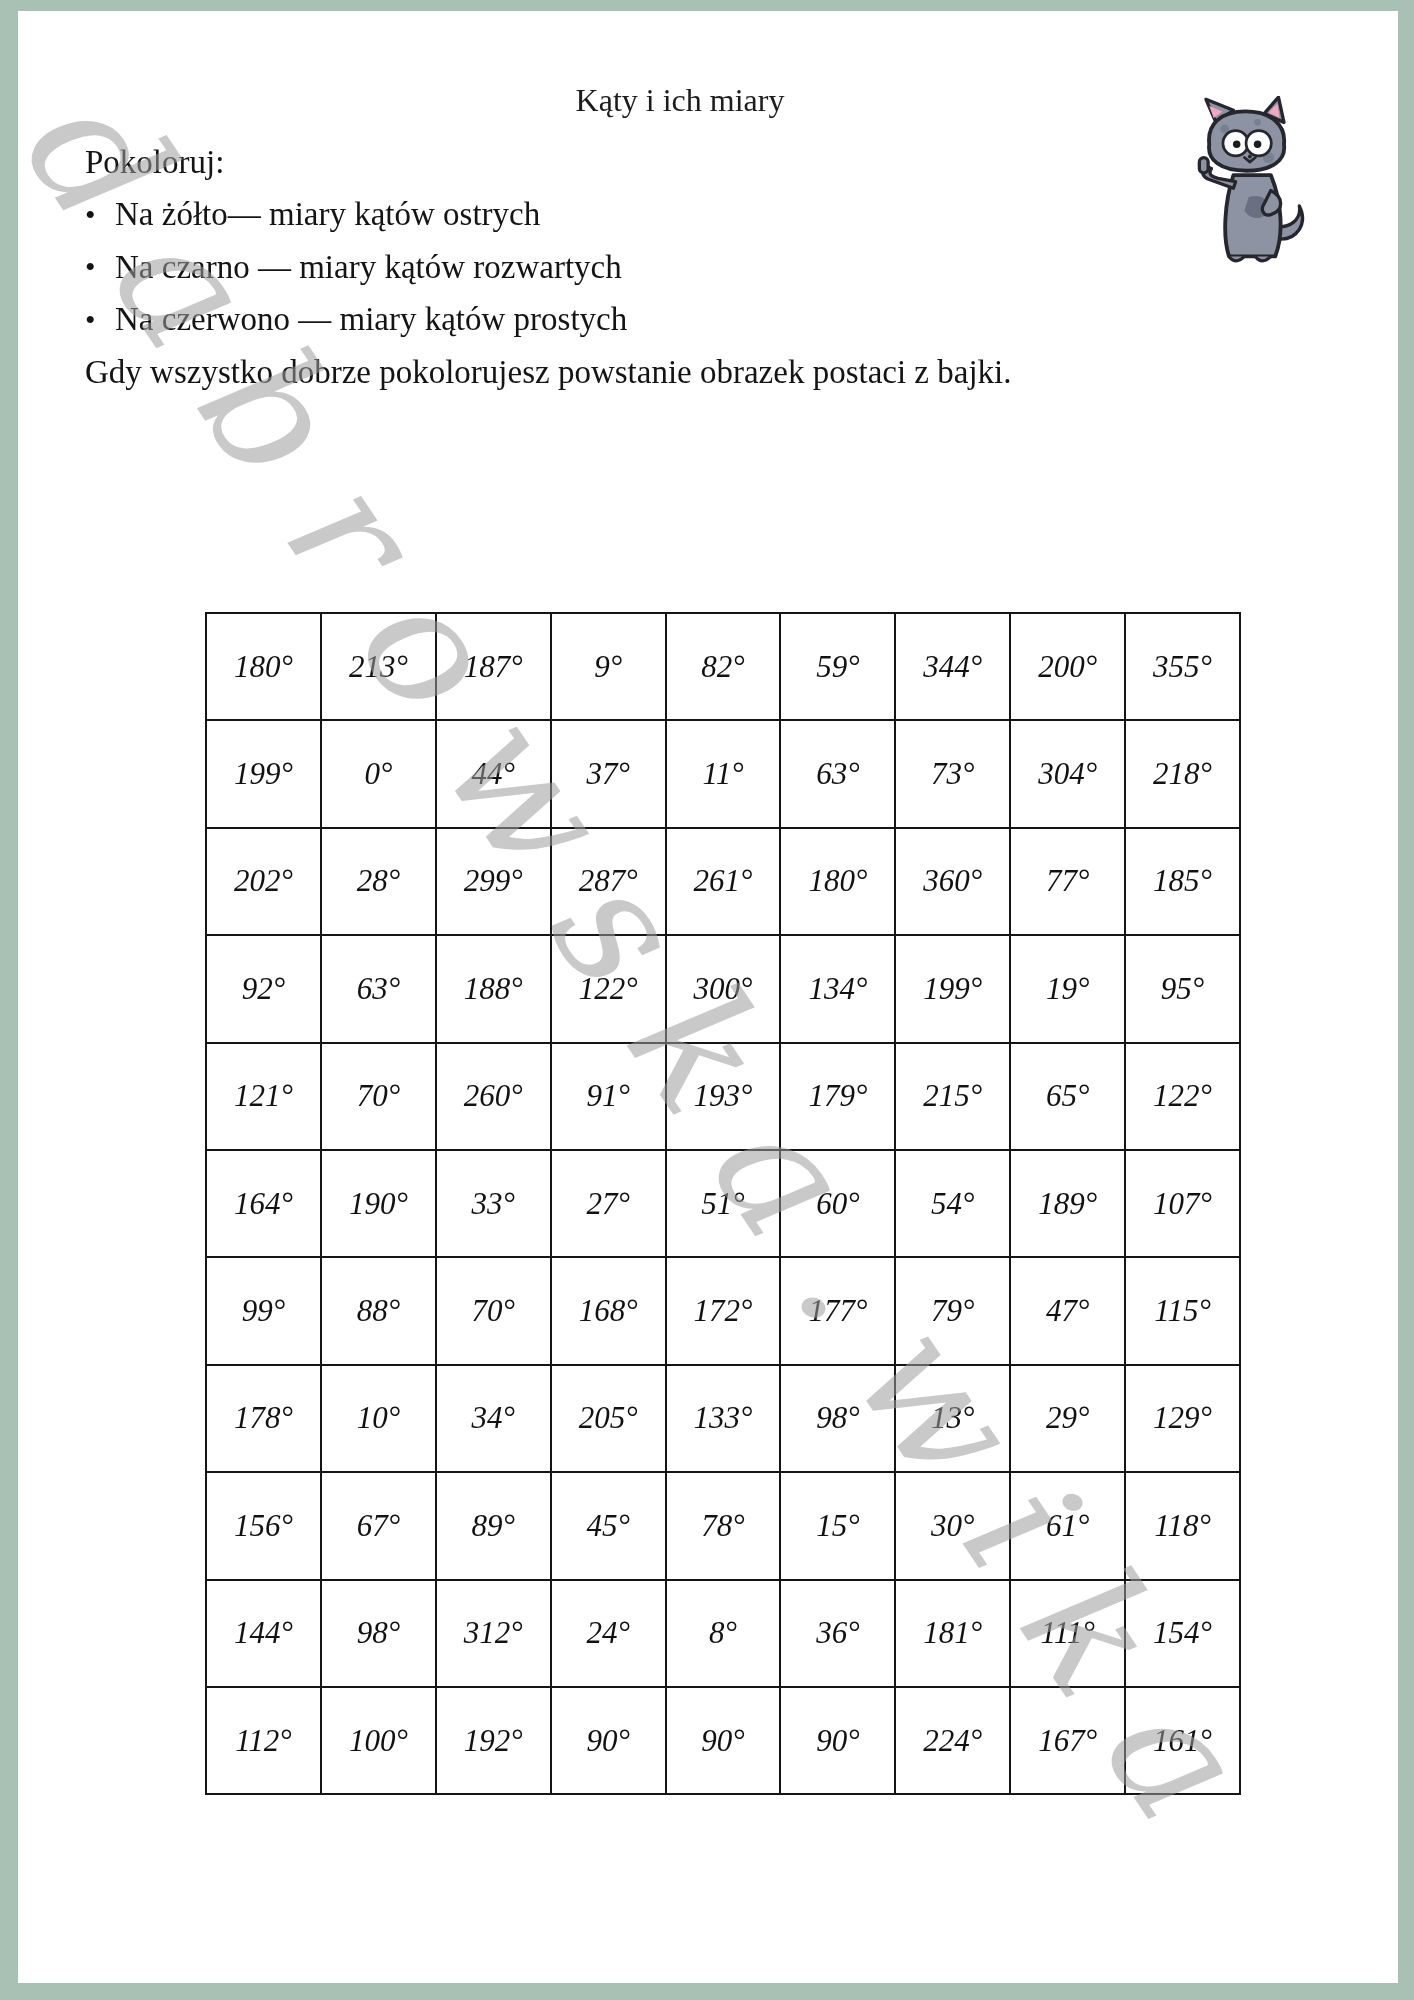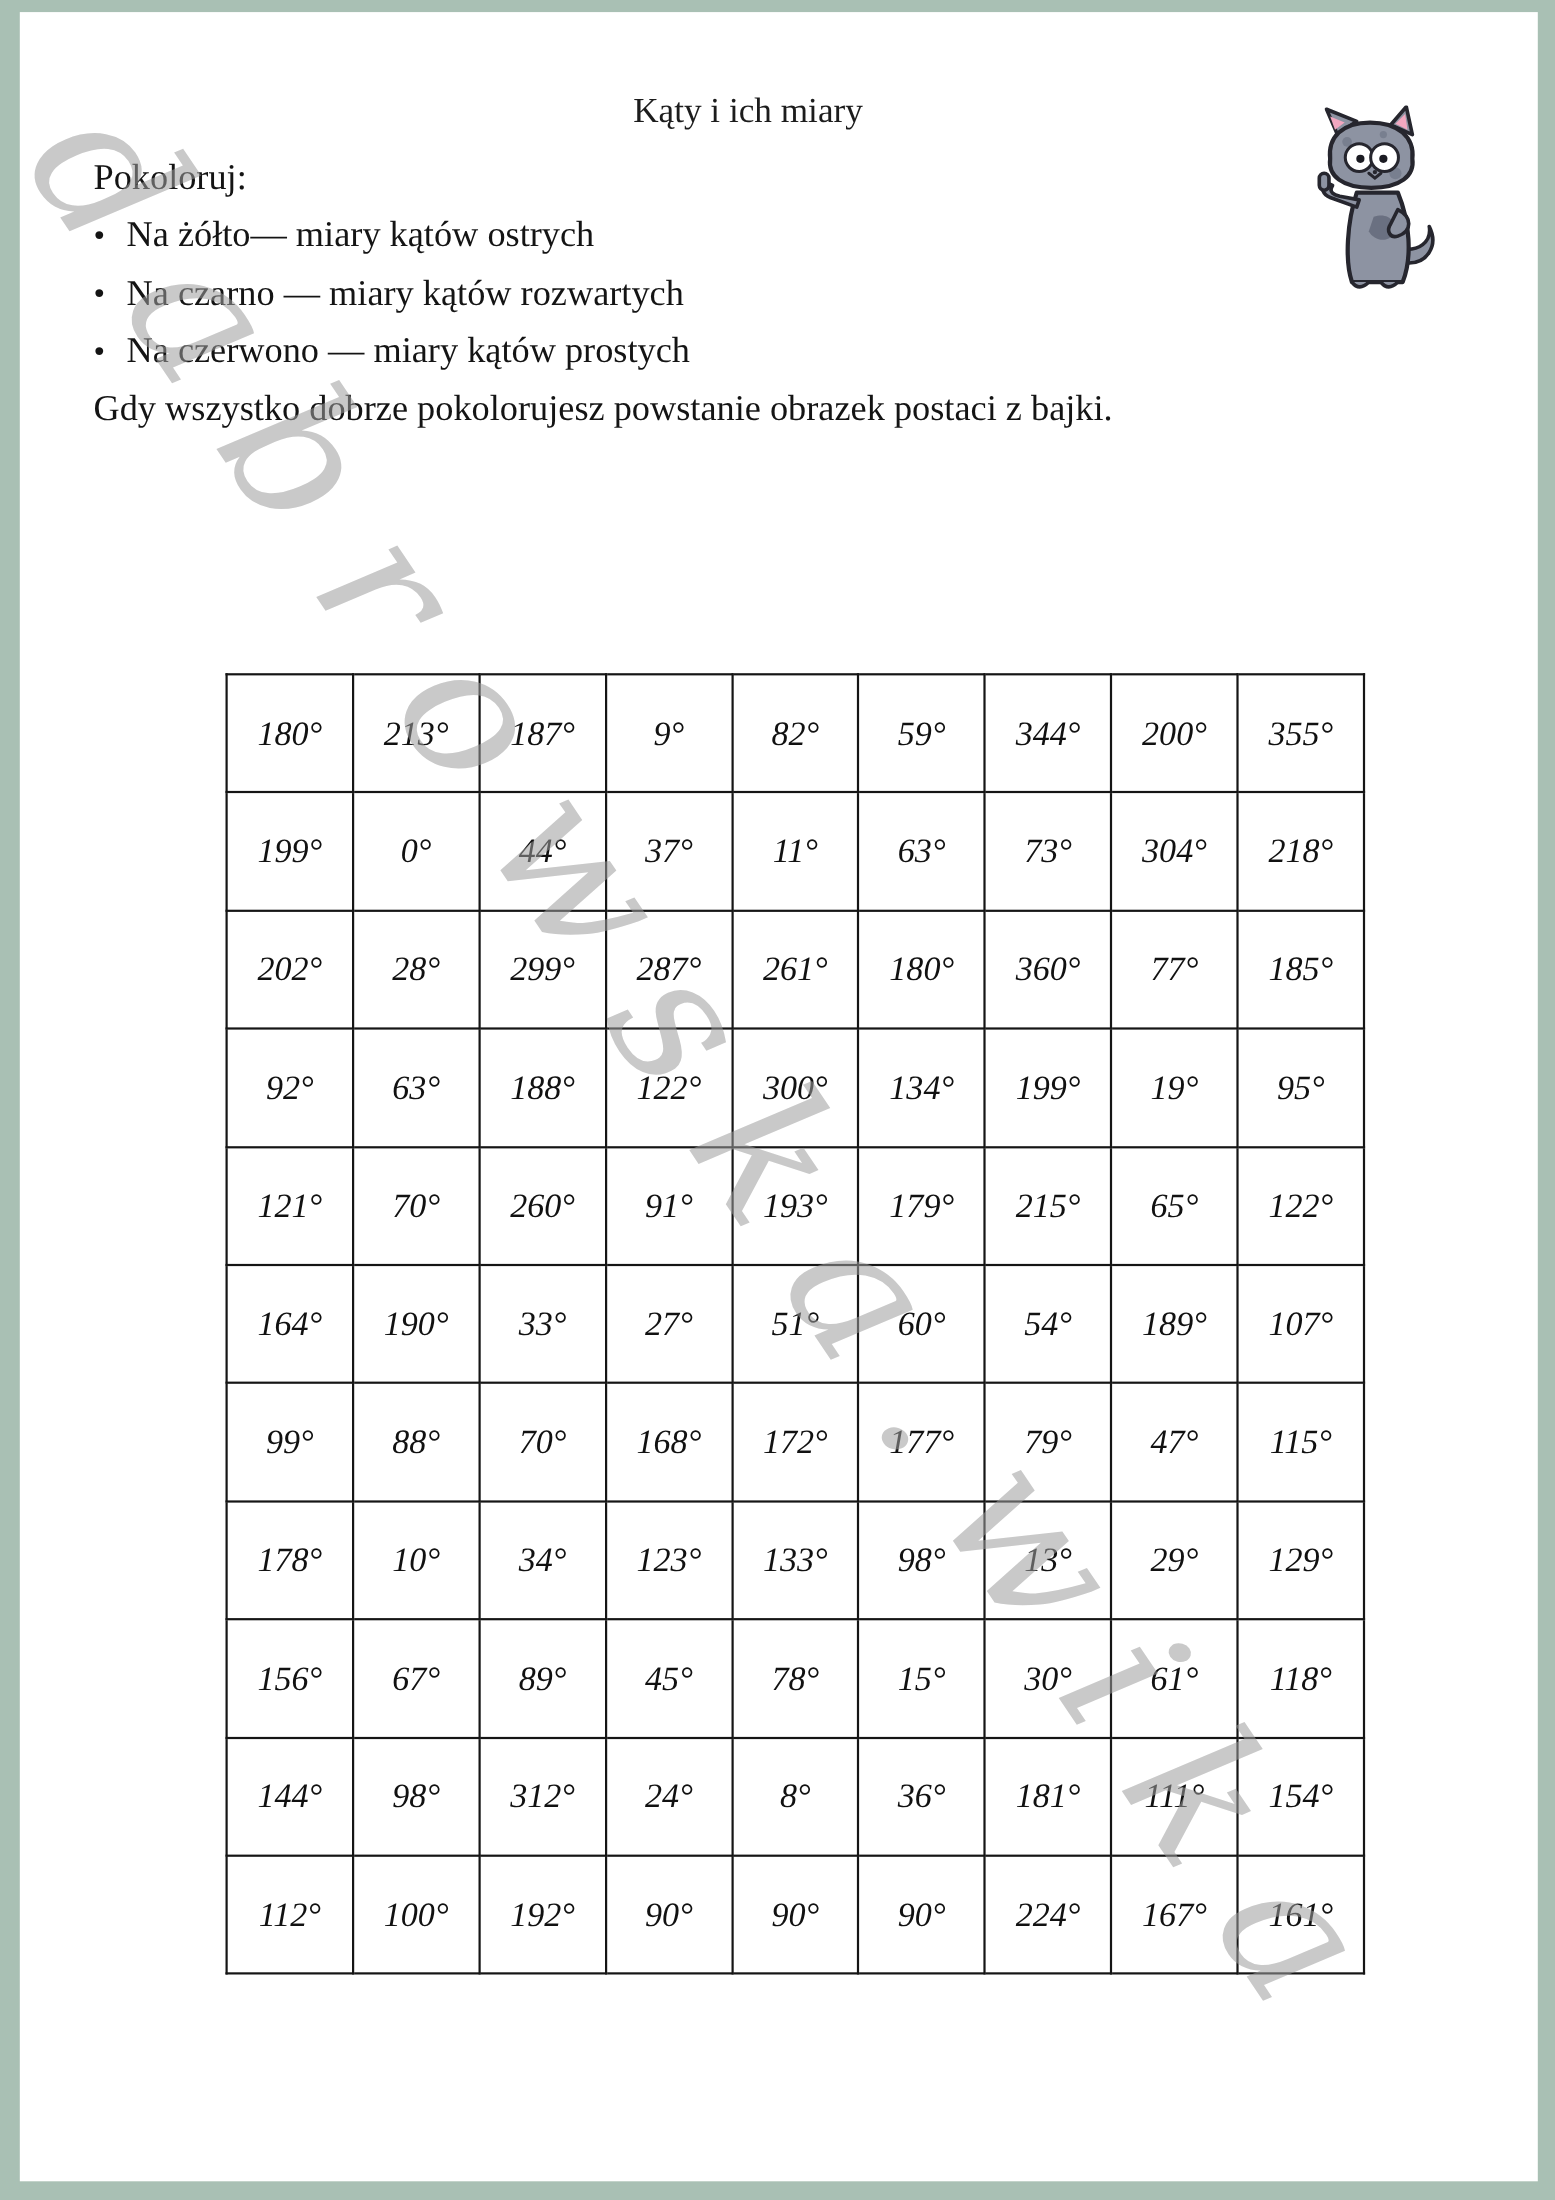--- a/index.html
+++ b/index.html
@@ -199,21 +199,21 @@
           <td>172°</td>
           <td>177°</td>
           <td>79°</td>
           <td>47°</td>
           <td>115°</td>
         </tr>
         <tr>
           <td>178°</td>
           <td>10°</td>
           <td>34°</td>
-          <td>123°</td>
+          <td>205°</td>
           <td>133°</td>
           <td>98°</td>
           <td>13°</td>
           <td>29°</td>
           <td>129°</td>
         </tr>
         <tr>
           <td>156°</td>
           <td>67°</td>
           <td>89°</td>

